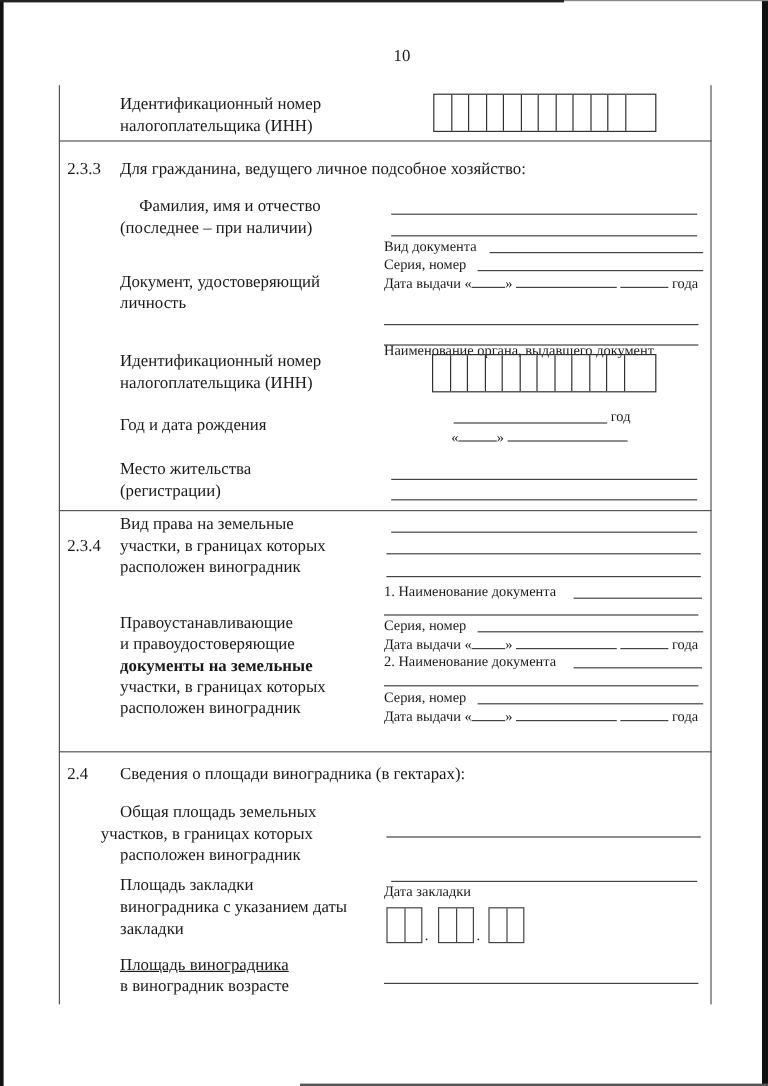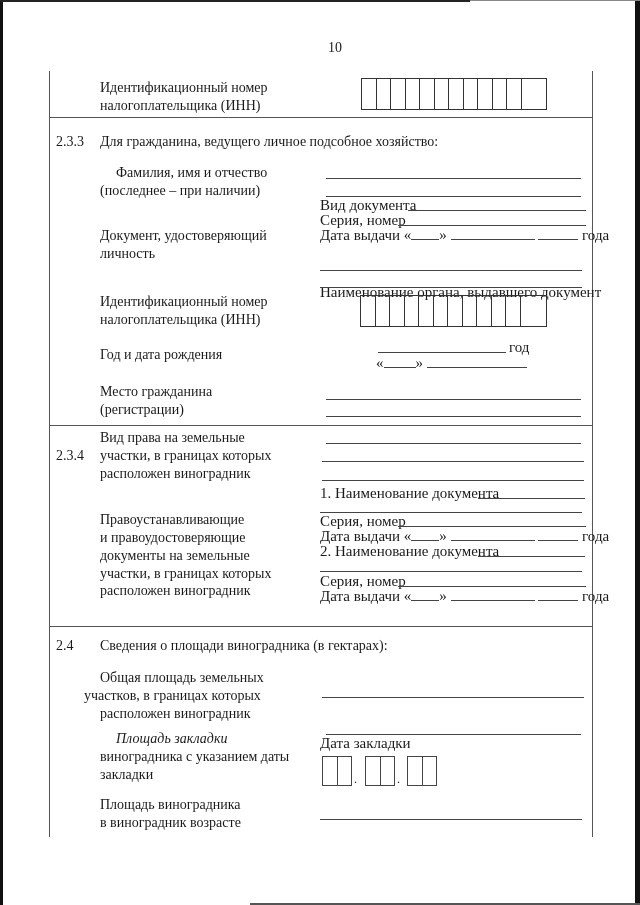--- a/index.html
+++ b/index.html
@@ -14,21 +14,21 @@
     .edge-top { position: absolute; left: 0; top: 0; width: 470px; height: 2px; background: #222; }
     .edge-top2 { position: absolute; left: 470px; top: 0; width: 170px; height: 1px; background: #888; }
     .edge-bottom { position: absolute; left: 250px; bottom: 0; width: 390px; height: 2px; background: #555; }
 
     .page-num { position: absolute; top: 40px; left: 0; width: 670px; text-align: center; font-size: 14px; }
 
     .vline { position: absolute; width: 1px; background: #555; }
     .hline { position: absolute; height: 1px; background: #555; }
 
     .t { position: absolute; font-size: 14px; line-height: 18px; white-space: nowrap; }
-    .s { position: absolute; font-size: 15px; line-height: 15px; white-space: nowrap; }
+    .s { position: absolute; font-size: 12px; line-height: 15px; white-space: nowrap; }
     .num { position: absolute; font-size: 14px; line-height: 18px; }
 
     .uline { position: absolute; height: 1px; background: #444; }
 
     .boxes { position: absolute; display: flex; border: 1px solid #333; height: 30px; }
     .boxes .cell { width: 14.5px; height: 30px; border-right: 1px solid #333; box-sizing: border-box; }
     .boxes .cell:last-child { border-right: none; }
 
     .dbox { position: absolute; display: flex; border: 1px solid #444; height: 28px; width: 28px; }
     .dbox .c { flex: 1; border-right: 1px solid #444; }
@@ -114,36 +114,36 @@
 </div>
 
 <div class="t" style="left:100px; top:346px;">Год и дата рождения</div>
 <div class="uline" style="left:378px; top:352px; width:128px;"></div>
 <div class="s" style="left:509px; top:340px;">год</div>
 <div class="s" style="left:376px; top:356px;">
   <span>«</span><span class="field-line" style="width:32px"></span><span>»</span>
   <span class="field-line" style="width:100px"></span>
 </div>
 
-<div class="t" style="left:100px; top:383px;">Место гражданина</div>
+<div class="t" style="left:100px; top:383px;">Место жительства</div>
 <div class="t" style="left:100px; top:401px;">(регистрации)</div>
 <div class="uline" style="left:326px; top:399px; width:255px;"></div>
 <div class="uline" style="left:326px; top:416px; width:255px;"></div>
 
 <div class="num" style="left:56px; top:447px;">2.3.4</div>
 <div class="t" style="left:100px; top:429px;">Вид права на земельные</div>
 <div class="t" style="left:100px; top:447px;">участки, в границах которых</div>
 <div class="t" style="left:100px; top:465px;">расположен виноградник</div>
 <div class="uline" style="left:326px; top:443px; width:255px;"></div>
 <div class="uline" style="left:322px; top:461px; width:262px;"></div>
 <div class="uline" style="left:322px; top:480px; width:262px;"></div>
 
 <div class="t" style="left:100px; top:511px;">Правоустанавливающие</div>
 <div class="t" style="left:100px; top:529px;">и правоудостоверяющие</div>
-<div class="t" style="left:100px; top:547px;">документы на земельные</div>
+<div class="t" style="left:100px; top:547px;font-weight:bold;">документы на земельные</div>
 <div class="t" style="left:100px; top:565px;">участки, в границах которых</div>
 <div class="t" style="left:100px; top:582px;">расположен виноградник</div>
 
 <div class="s" style="left:320px; top:486px;">1. Наименование документа</div>
 <div class="uline" style="left:478px; top:498px; width:107px;"></div>
 <div class="uline" style="left:320px; top:512px; width:262px;"></div>
 <div class="s" style="left:320px; top:514px;">Серия, номер</div>
 <div class="uline" style="left:398px; top:526px; width:188px;"></div>
 <div class="s" style="left:320px; top:529px;">
   <span>Дата выдачи «</span><span class="field-line" style="width:28px"></span><span>»</span>
@@ -164,35 +164,35 @@
 </div>
 
 <div class="num" style="left:56px; top:637px;">2.4</div>
 <div class="t" style="left:100px; top:637px;">Сведения о площади виноградника (в гектарах):</div>
 
 <div class="t" style="left:100px; top:669px;">Общая площадь земельных</div>
 <div class="t" style="left:84px; top:687px;">участков, в границах которых</div>
 <div class="t" style="left:100px; top:705px;">расположен виноградник</div>
 <div class="uline" style="left:322px; top:697px; width:262px;"></div>
 
-<div class="t" style="left:116px; top:730px;font-style:italic;">Площадь закладки</div>
+<div class="t" style="left:100px; top:730px;">Площадь закладки</div>
 <div class="t" style="left:100px; top:748px;">виноградника с указанием даты</div>
 <div class="t" style="left:100px; top:766px;">закладки</div>
 <div class="uline" style="left:326px; top:734px; width:255px;"></div>
 <div class="s" style="left:320px; top:736px;">Дата закладки</div>
 <div class="dbox" style="left:322px; top:756px;">
     <div class="c"></div>
     <div class="c"></div>
   </div>
 <div class="dot" style="left:354px; top:772px;">.</div>
 <div class="dbox" style="left:365px; top:756px;">
     <div class="c"></div>
     <div class="c"></div>
   </div>
 <div class="dot" style="left:397px; top:772px;">.</div>
 <div class="dbox" style="left:407px; top:756px;">
     <div class="c"></div>
     <div class="c"></div>
   </div>
 
-<div class="t" style="left:100px; top:796px;">Площадь виноградника</div>
+<div class="t" style="left:100px; top:796px;text-decoration:underline;">Площадь виноградника</div>
 <div class="t" style="left:100px; top:814px;">в виноградник возрасте</div>
 <div class="uline" style="left:320px; top:819px; width:262px;"></div>
 
 </body></html>

